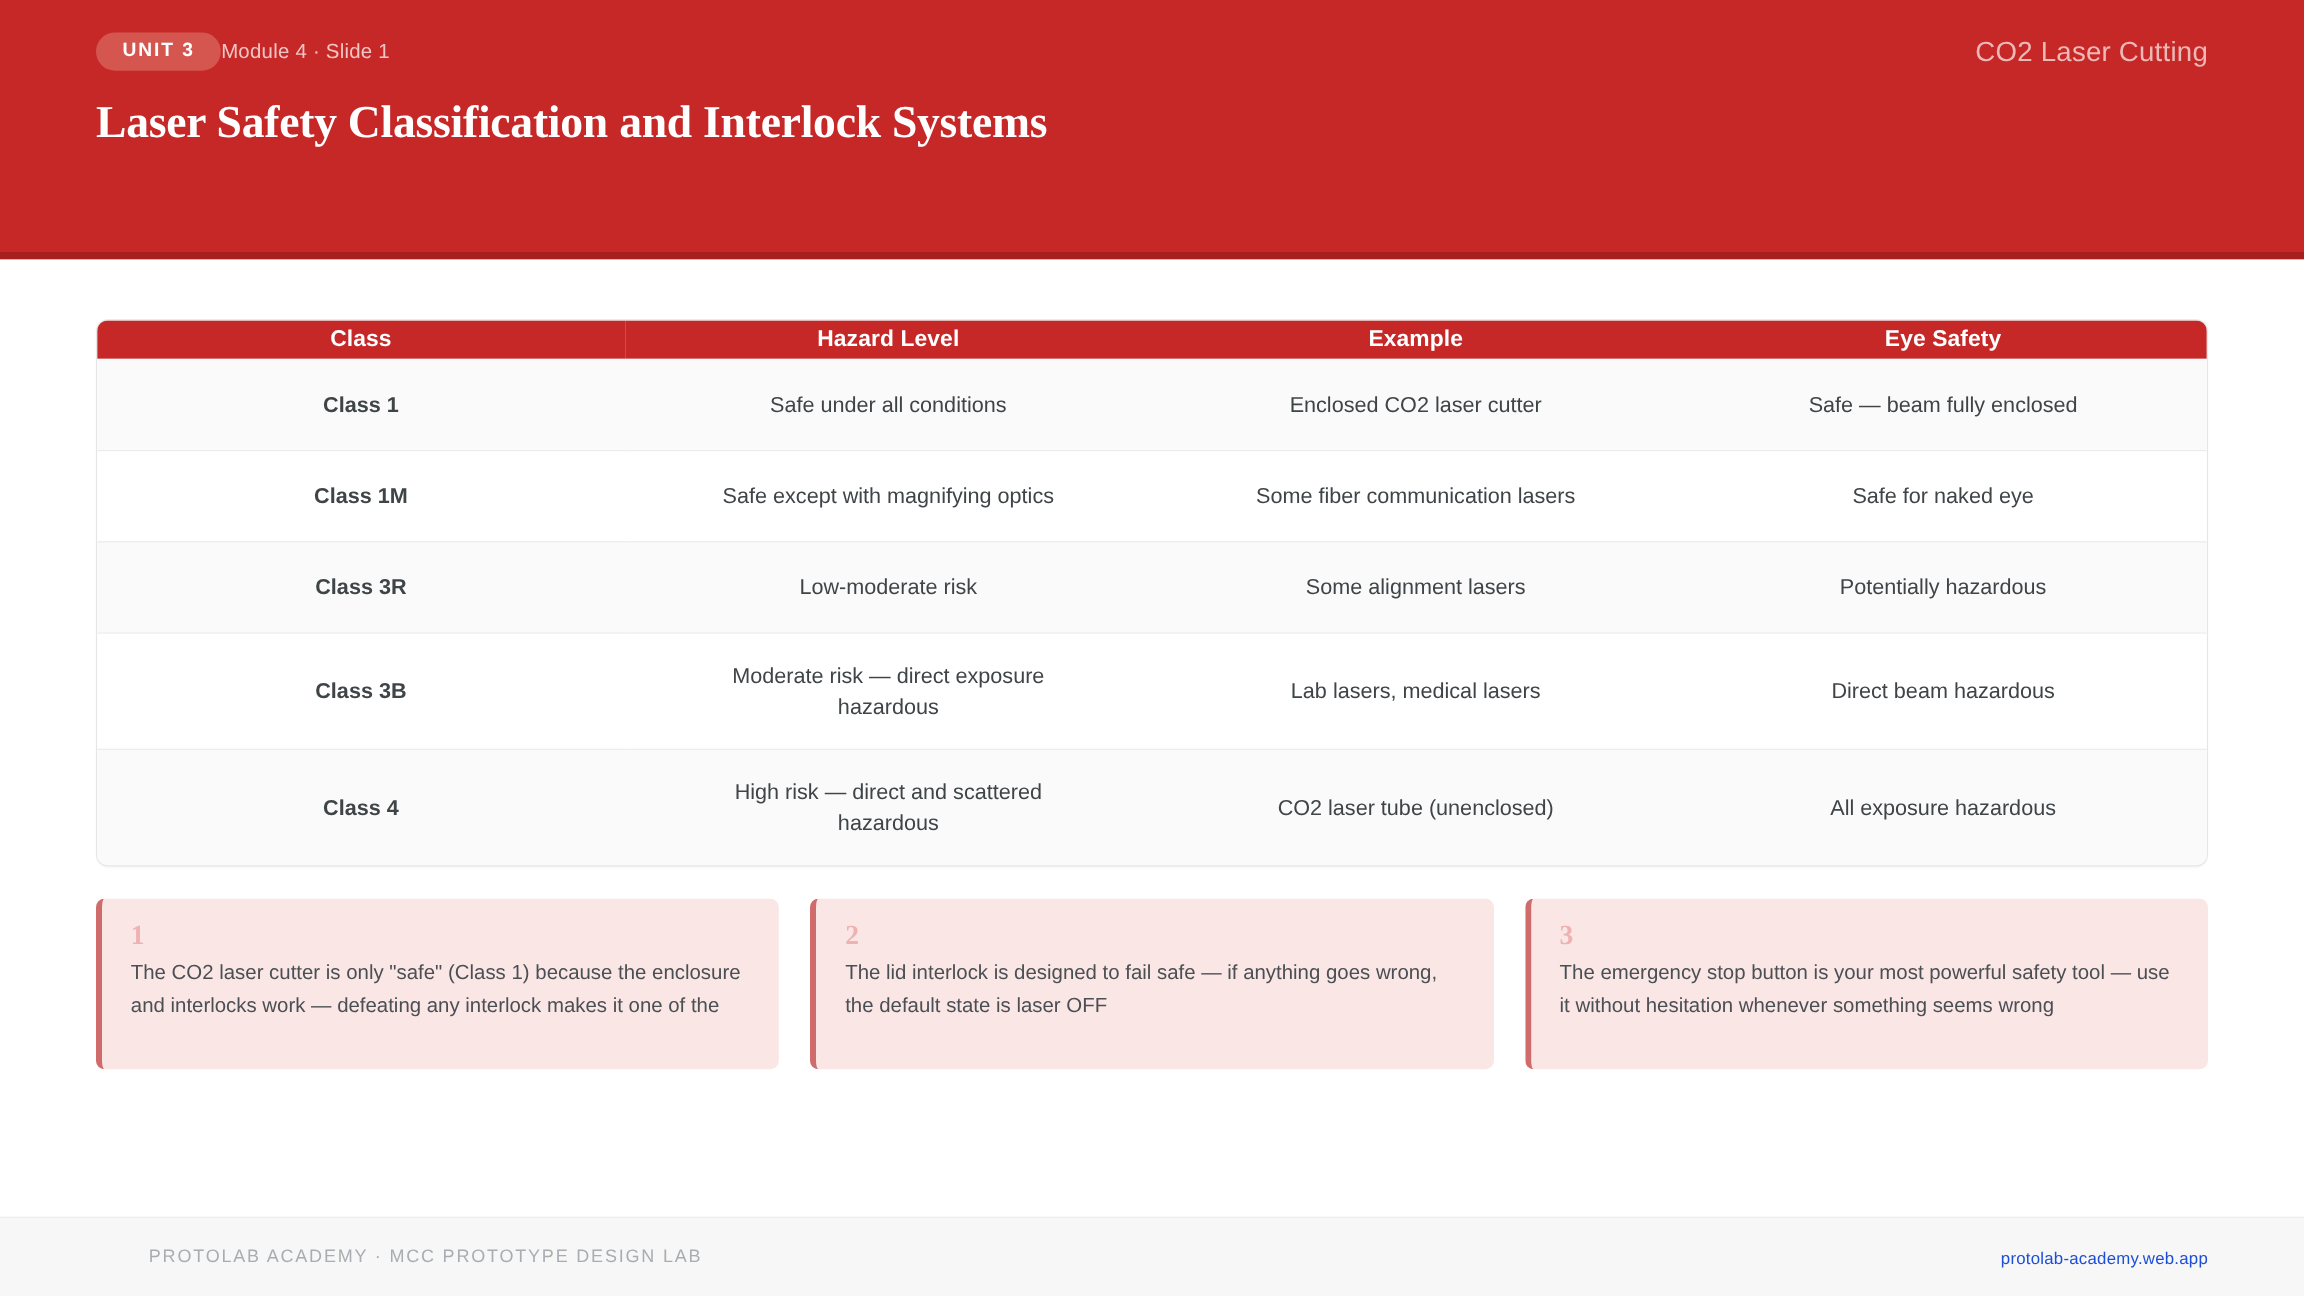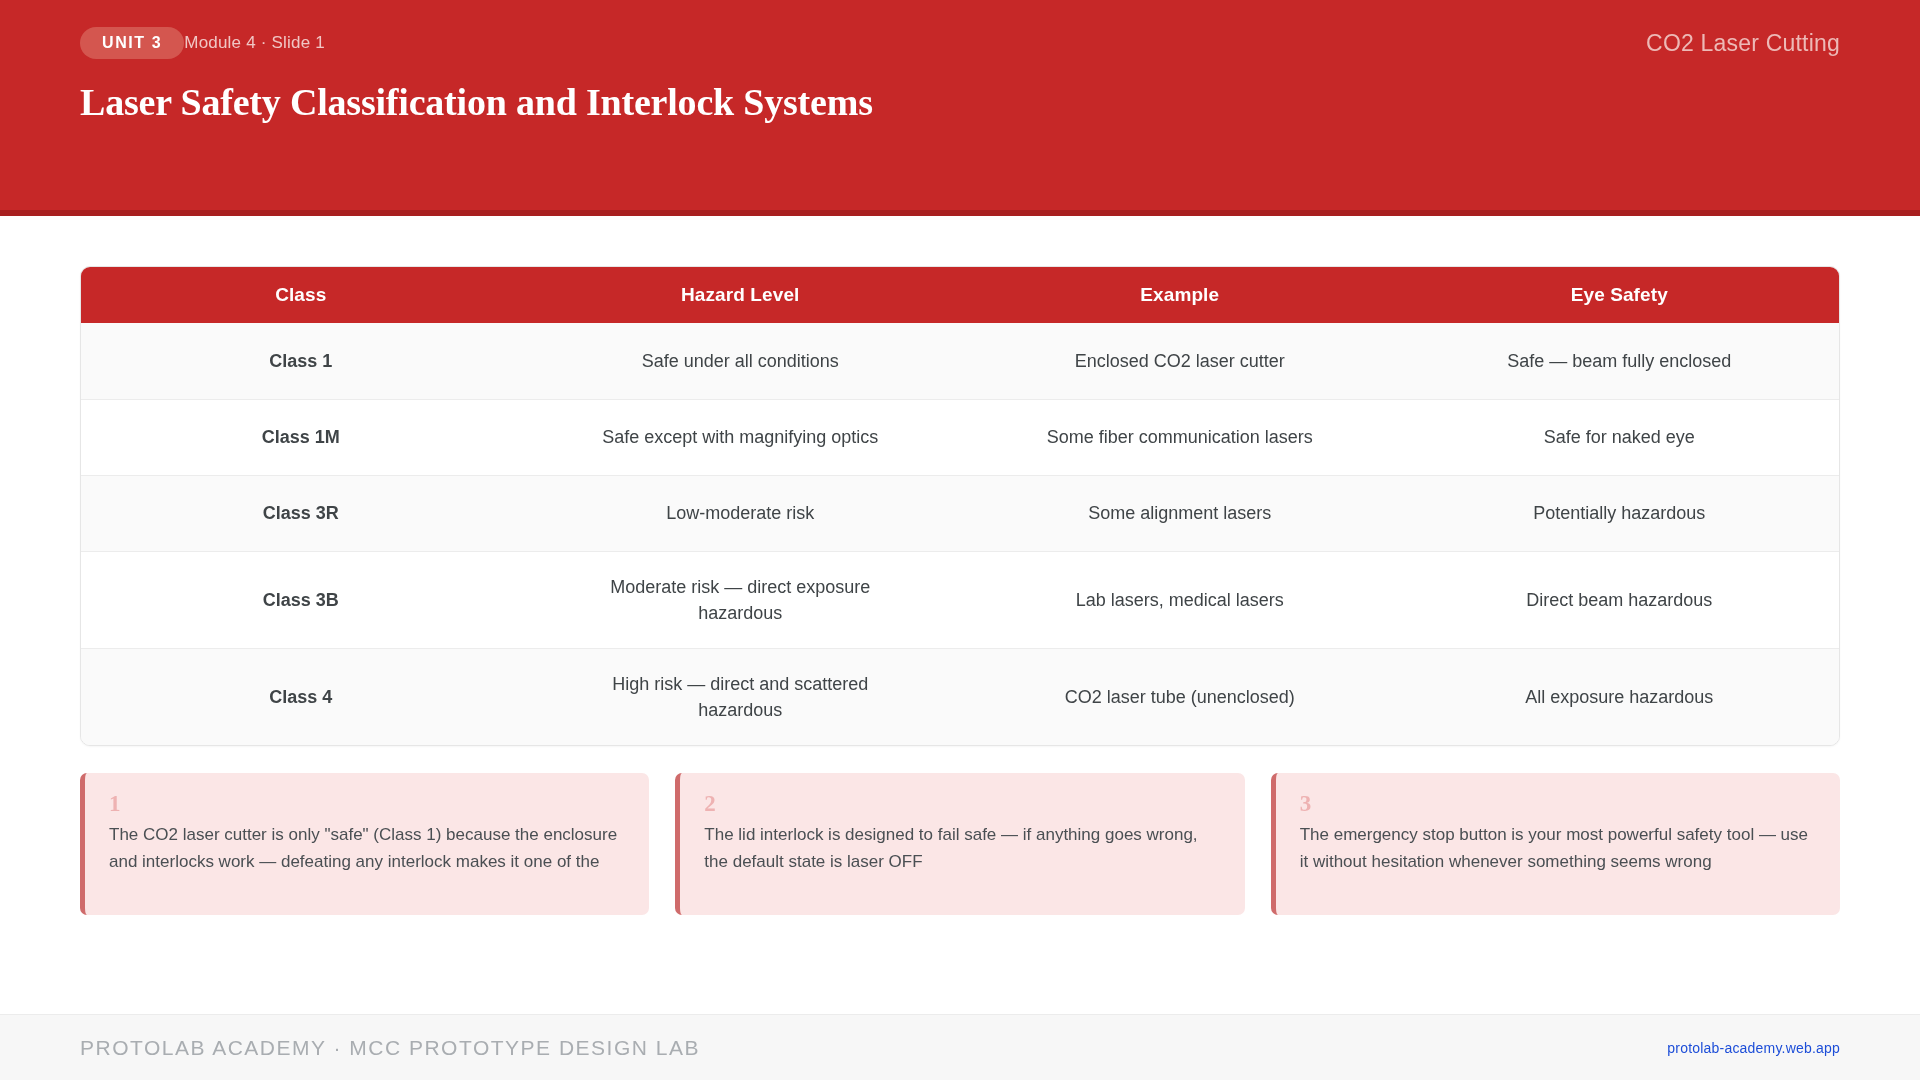--- a/index.html
+++ b/index.html
@@ -111,21 +111,21 @@
     border-collapse: collapse;
     table-layout: fixed;
   }
 
   table.class-table thead th {
     background: #c62828;
     color: #ffffff;
     font-size: 19px;
     font-weight: bold;
     text-align: center;
-    padding: 17px 10px;
+    padding: 5px 10px;
     letter-spacing: 0.1px;
   }
 
   table.class-table tbody td {
     text-align: center;
     padding: 22px 14px;
     font-size: 18px;
     color: #3f4447;
     line-height: 1.45;
     border-top: 1px solid #ececec;
@@ -184,24 +184,25 @@
     background: #f7f7f7;
     border-top: 1px solid #ececec;
     display: flex;
     align-items: center;
     justify-content: space-between;
     padding: 0 80px;
     margin-top: auto;
   }
 
   .footer-left {
-    font-size: 21px;
+    font-size: 15px;
     color: #a9adb1;
     letter-spacing: 1.5px;
     text-transform: uppercase;
+    margin-left: 44px;
   }
 
   .footer-right {
     font-size: 14px;
     color: #1d4ed8;
     letter-spacing: 0.2px;
   }
 </style>
 </head>
 <body>

